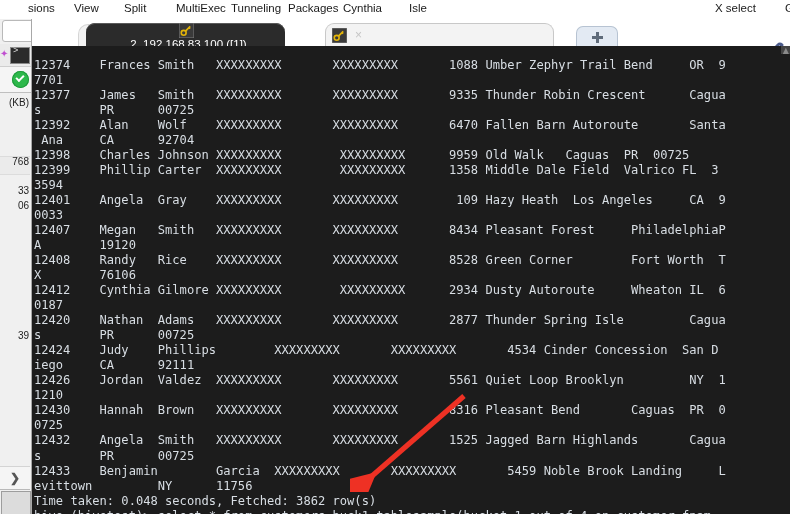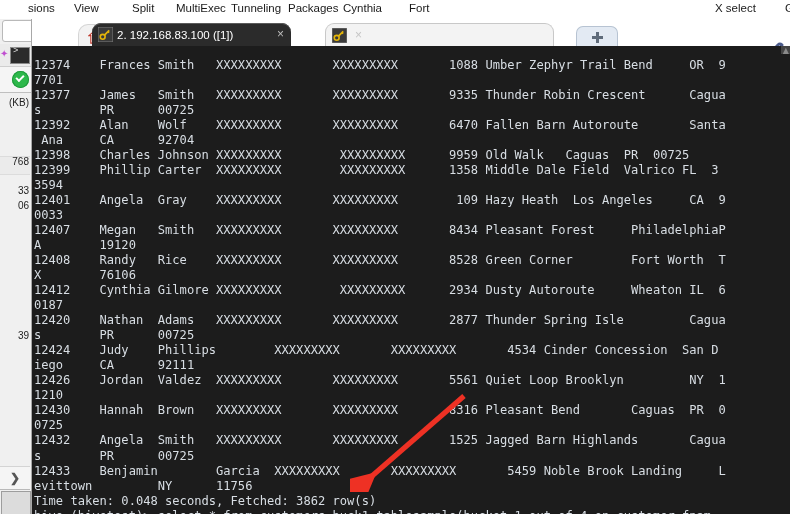--- a/index.html
+++ b/index.html
@@ -294,41 +294,41 @@
     pointer-events: none;
     z-index: 20;
   }
 </style>
 </head>
 <body>
 
 <div id="menubar">
   <div class="menu-item" style="left:0px">sions</div>
   <div class="menu-item" style="left:46px">View</div>
-  <div class="menu-item" style="left:104px">Split</div>
+  <div class="menu-item" style="left:96px">Split</div>
   <div class="menu-item" style="left:148px">MultiExec</div>
   <div class="menu-item" style="left:203px">Tunneling</div>
   <div class="menu-item" style="left:260px">Packages</div>
   <div class="menu-item" style="left:315px">Cynthia</div>
-  <div class="menu-item" style="left:381px">Fort</div>
+  <div class="menu-item" style="left:381px">Isle</div>
   <div class="menu-item" style="left:687px">X select</div>
   <div class="menu-item" style="left:757px">Green</div>
 </div>
 
 <div id="tabbar">
   <div id="tabbar-strip">
 
     <div id="home-tab">
       <svg class="tab-icon" viewBox="0 0 16 16">
         <path d="M8 1 L15 7 L13 7 L13 15 L3 15 L3 7 L1 7 Z" fill="#ffffff" stroke="#c0392b" stroke-width="1.2"></path>
         <rect x="6.5" y="8" width="3" height="7" fill="#e74c3c"></rect>
       </svg>
     </div>
 
-    <div class="tab active" style="left:56px; width:199px;">
+    <div class="tab active" style="left:50px; width:199px;flex-direction:column;">
       <svg class="tab-icon" viewBox="0 0 16 16">
         <rect x="0" y="0" width="16" height="16" fill="#3a3a3a" stroke="#808080" stroke-width="1"></rect>
         <circle cx="5" cy="10.5" r="2.6" fill="none" stroke="#e3b409" stroke-width="1.7"></circle>
         <path d="M6.6 9 L12 3.6" stroke="#e3b409" stroke-width="1.8" fill="none"></path>
         <path d="M10.6 5 L11.8 6.2" stroke="#e3b409" stroke-width="1.6"></path>
       </svg>
       <span class="tab-label">2. 192.168.83.100 ([1])</span>
       <span class="tab-close">×</span>
     </div>
 

